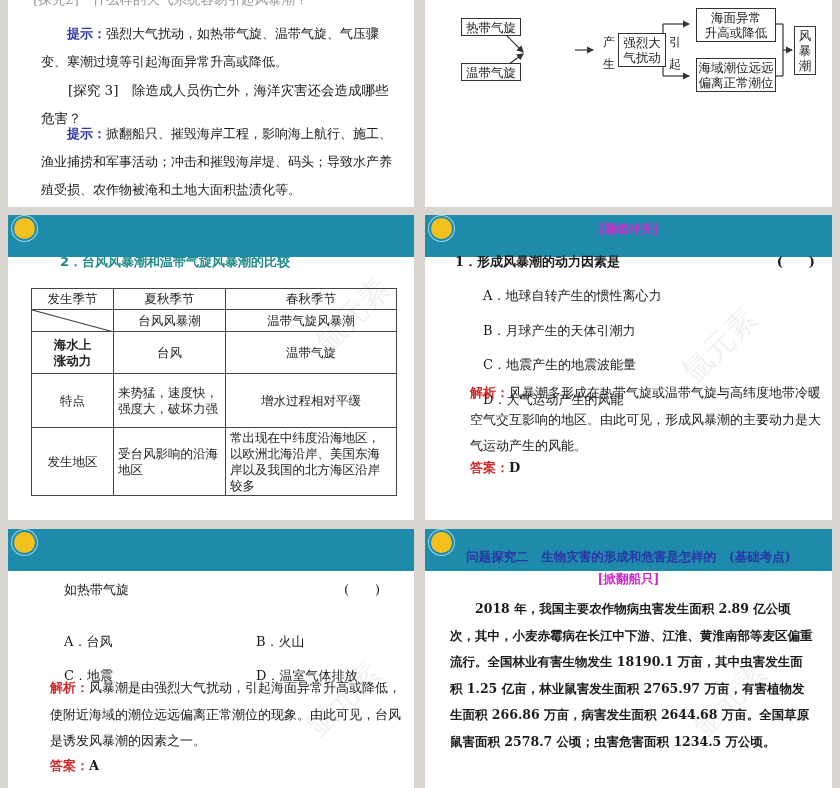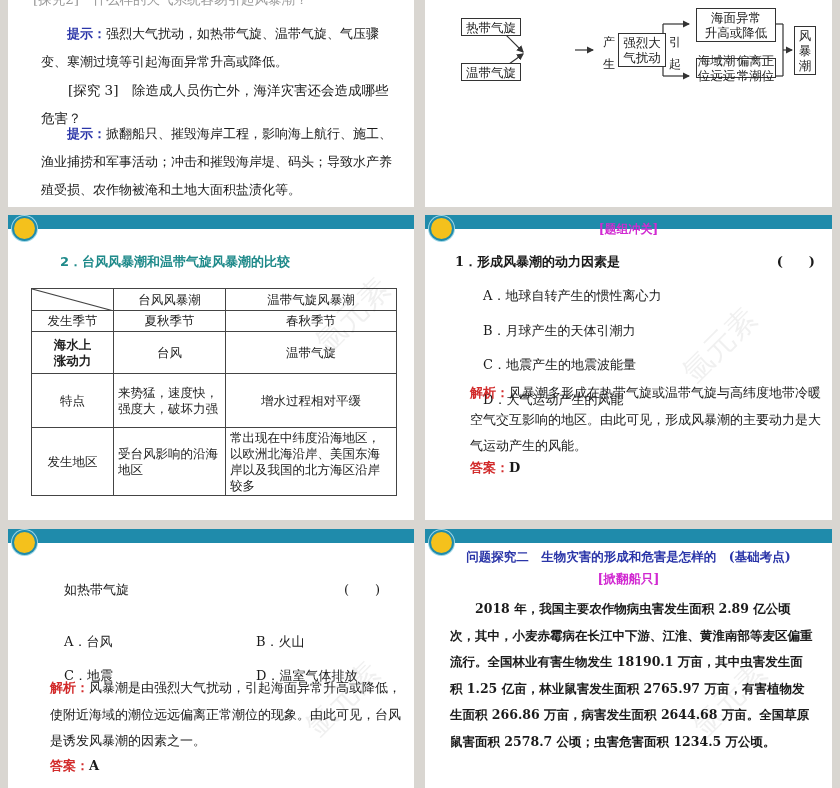--- a/index.html
+++ b/index.html
@@ -9,21 +9,21 @@
     position: relative;
     font-family: "DejaVu Serif", "Liberation Serif", serif;
     color: #1a1a1a;
   }
   .slide {
     position: absolute;
     background: #ffffff;
     overflow: hidden;
   }
   .slide .hdr {
-    position: absolute; left: 0; top: 0; right: 0; height: 14px;
+    position: absolute; left: 0; top: 0; right: 0; height: 42px;
     background: #1f8bab;
   }
   .slide .hdr .dot {
     position: absolute; left: 6px; top: 3px; width: 21px; height: 21px;
     border-radius: 50%;
     background: #f4c11c;
     box-shadow: 0 0 0 2px #1f8bab, 0 0 0 3px #9fd6e6;
   }
   .slide .hdr .hdr-label {
     position: absolute; left: 0; right: 0; top: 6px; text-align: center;
@@ -129,52 +129,52 @@
   <div class="dbox" style="left:193px; top:33px; width:48px; height:34px; flex-direction:column;">
     <span>强烈大</span>
     <span>气扰动</span>
   </div>
   <div class="dlabel" style="left:244px; top:34px;">引</div>
   <div class="dlabel" style="left:244px; top:56px;">起</div>
   <div class="dbox" style="left:271px; top:8px; width:80px; height:34px; flex-direction:column;">
     <span>海面异常</span>
     <span>升高或降低</span>
   </div>
-  <div class="dbox" style="left:271px; top:58px; width:80px; height:20px; flex-direction:row;justify-content:center;">
+  <div class="dbox" style="left:271px; top:58px; width:80px; height:34px; flex-direction:column;justify-content:center;">
     <span>海域潮位远远</span>
     <span>偏离正常潮位</span>
   </div>
   <div class="dbox" style="left:369px; top:26px; width:22px; height:49px; flex-direction:column;">
     <span>风</span>
     <span>暴</span>
     <span>潮</span>
   </div>
 </div>
 
 <div class="slide" id="s3">
   <div class="hdr">
       <div class="dot"></div>
     </div>
   <div class="section-title">2．台风风暴潮和温带气旋风暴潮的比较</div>
   <table class="cmp">
     <tbody>
-        <tr style="height:22px;">
+        <tr style="height:21px;">
+      <td class="c">发生季节</td>
+      <td class="c">夏秋季节</td>
+      <td class="c">春秋季节</td>
+    </tr>
+    <tr style="height:22px;">
       <td class="diag" style="width:82px;">
         <svg width="82" height="22" style="position:absolute;left:0;top:0;">
               <line x1="0" y1="0" x2="82" y2="22" stroke="#444" stroke-width="1.2"></line>
             </svg>
       </td>
       <td class="c" style="width:112px;">台风风暴潮</td>
       <td class="c">温带气旋风暴潮</td>
     </tr>
-    <tr style="height:21px;">
-      <td class="c">发生季节</td>
-      <td class="c">夏秋季节</td>
-      <td class="c">春秋季节</td>
-    </tr>
     <tr style="height:42px;">
       <td class="c" style="padding:0 18px;font-weight:bold;">海水上涨动力</td>
       <td class="c">台风</td>
       <td class="c">温带气旋</td>
     </tr>
     <tr style="height:54px;">
       <td class="c">特点</td>
       <td>来势猛，速度快，强度大，破坏力强</td>
       <td class="c">增水过程相对平缓</td>
     </tr>

